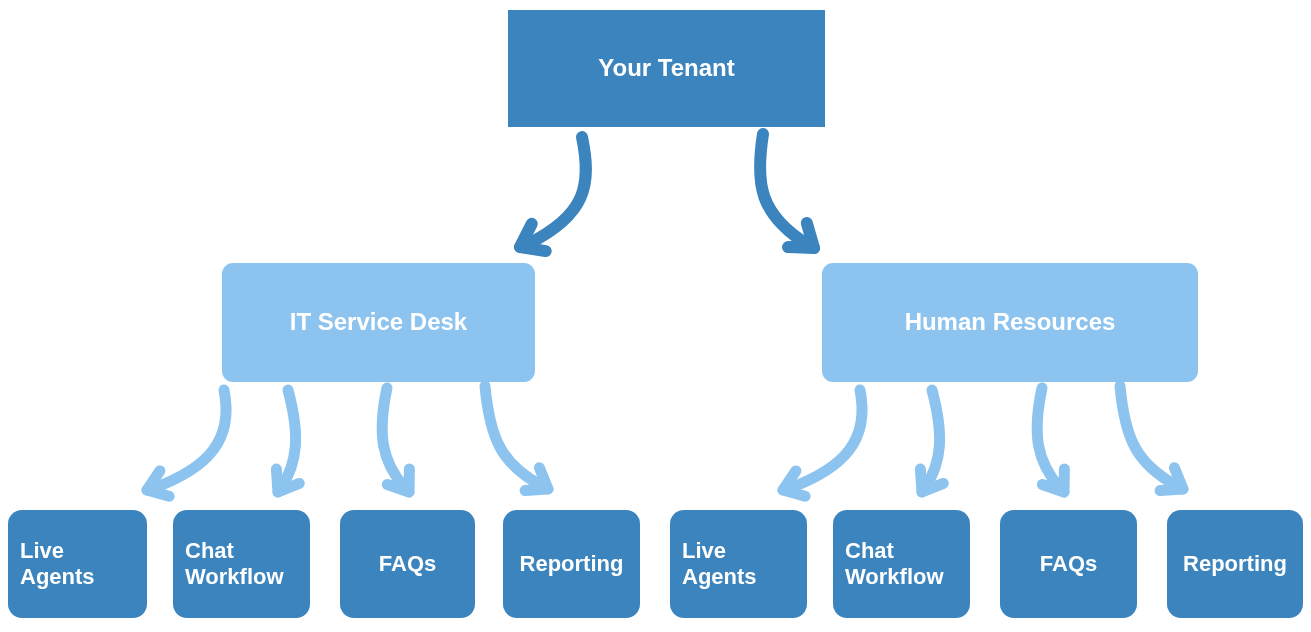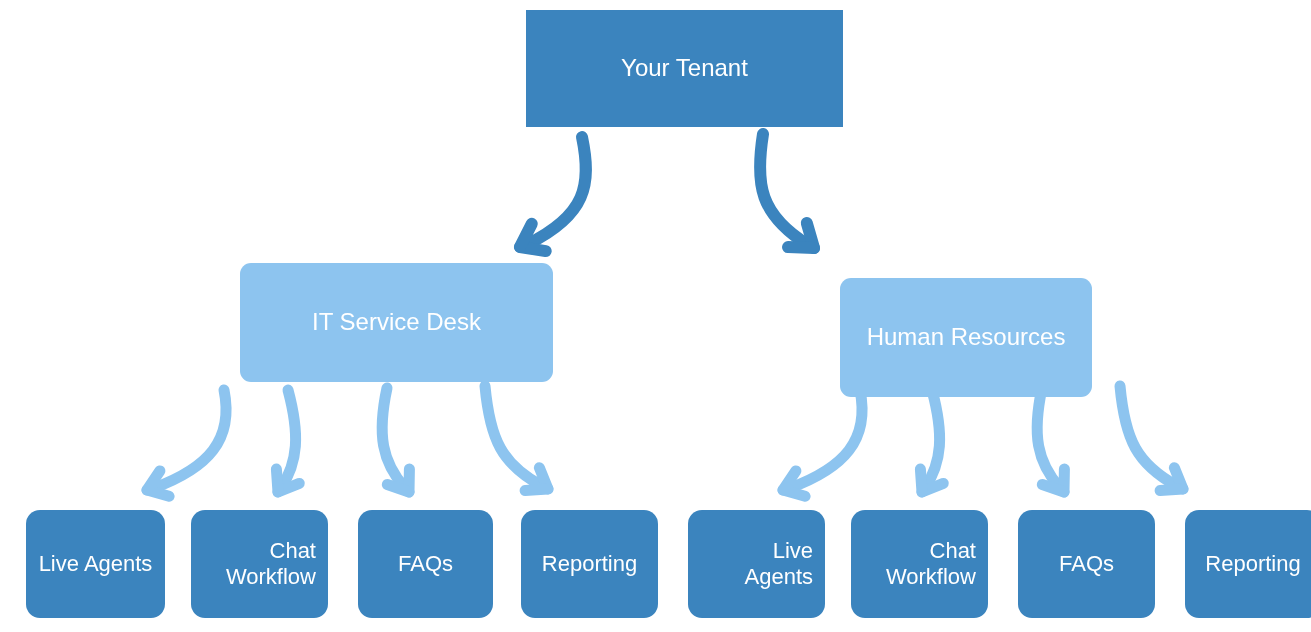--- a/index.html
+++ b/index.html
@@ -27,40 +27,39 @@
     pointer-events: none;
   }
   .arrow path { fill: none; stroke-linecap: round; }
   .arrow.dark  { stroke: var(--primary);   stroke-width: 12px; }
   .arrow.light { stroke: var(--secondary); stroke-width: 11px; }
   .node {
     position: absolute;
     display: flex;
     align-items: center;
     justify-content: center;
-    text-align: right;
+    text-align: left;
     color: var(--label);
-    font-weight: normal;
+    font-weight: bold;
     line-height: 1.18;
-    margin-left: 18px;
   }
   .lvl1 { background: var(--primary);   font-size: 24px; }
   .lvl2 { background: var(--secondary); font-size: 24px; border-radius: 11px; }
   .leaf {
     background: var(--primary);
     font-size: 22px;
     border-radius: 14px;
     top: 510px;
     height: 108px;
     padding: 0 12px;
   }
   
   #node-root { left: 508px; top: 10px;  width: 317px; height: 117px; }
   #node-g0   { left: 222px; top: 263px; width: 313px; height: 119px; }
-  #node-g1   { left: 822px; top: 278px; width: 252px; height: 119px; }
+  #node-g1   { left: 822px; top: 263px; width: 376px; height: 119px; }
   #node-g0c0 { left: 8px;    width: 139px; }
   #node-g0c1 { left: 173px;  width: 137px; }
   #node-g0c2 { left: 340px;  width: 135px; }
   #node-g0c3 { left: 503px;  width: 137px; }
   #node-g1c0 { left: 670px;  width: 137px; }
   #node-g1c1 { left: 833px;  width: 137px; }
   #node-g1c2 { left: 1000px; width: 137px; }
   #node-g1c3 { left: 1167px; width: 136px; }
 </style>
 </head>

